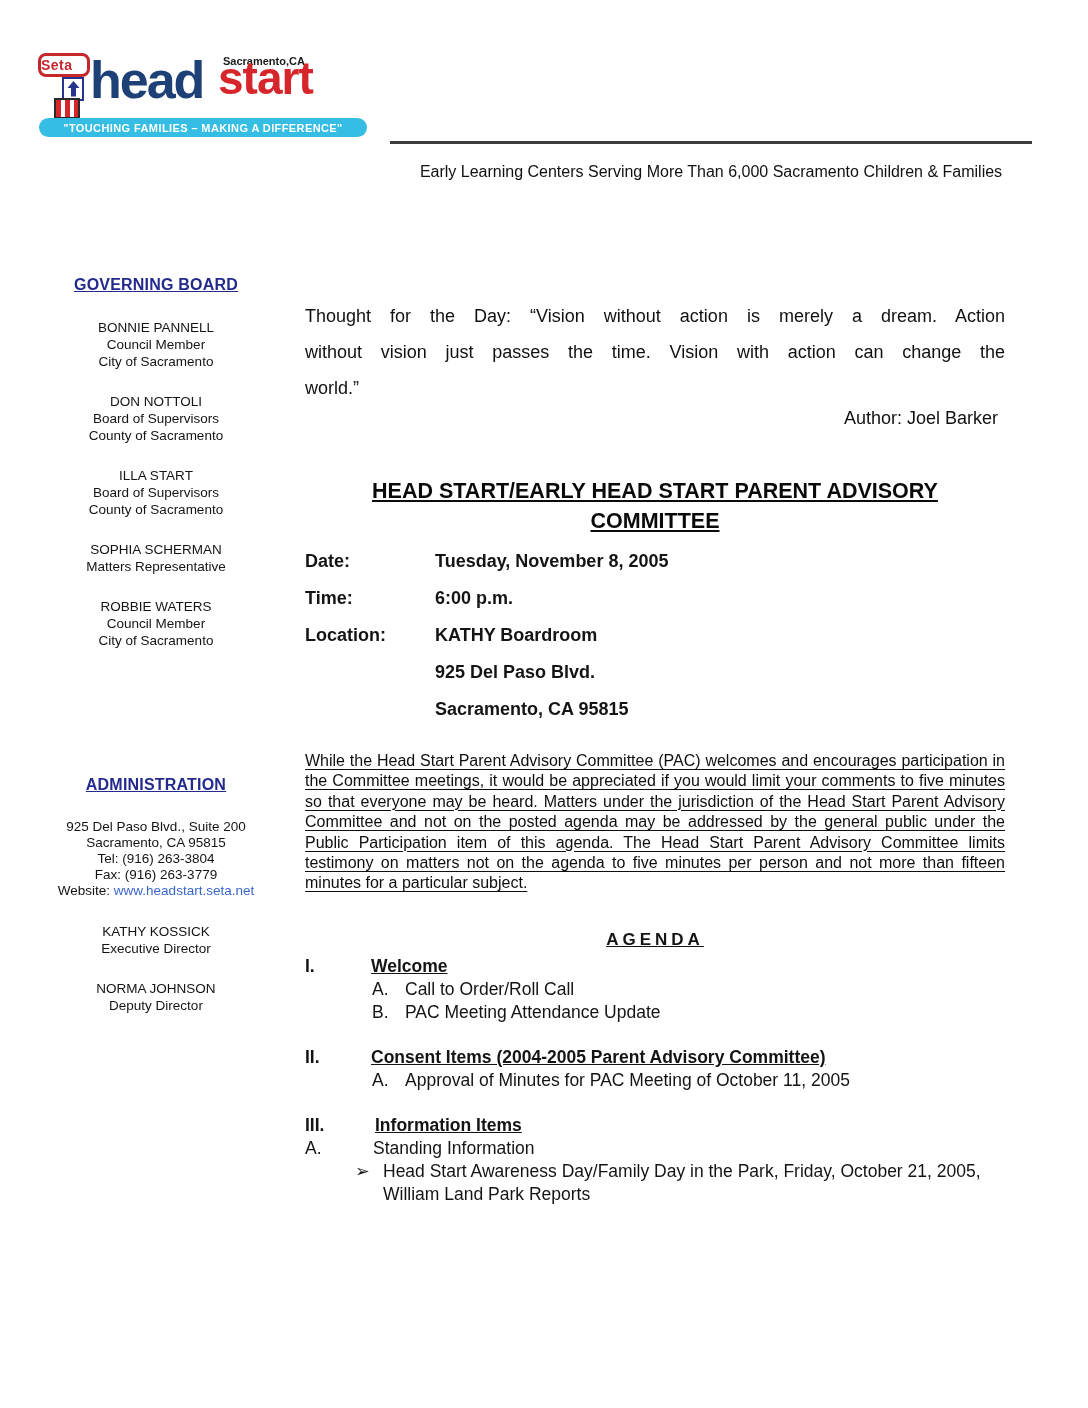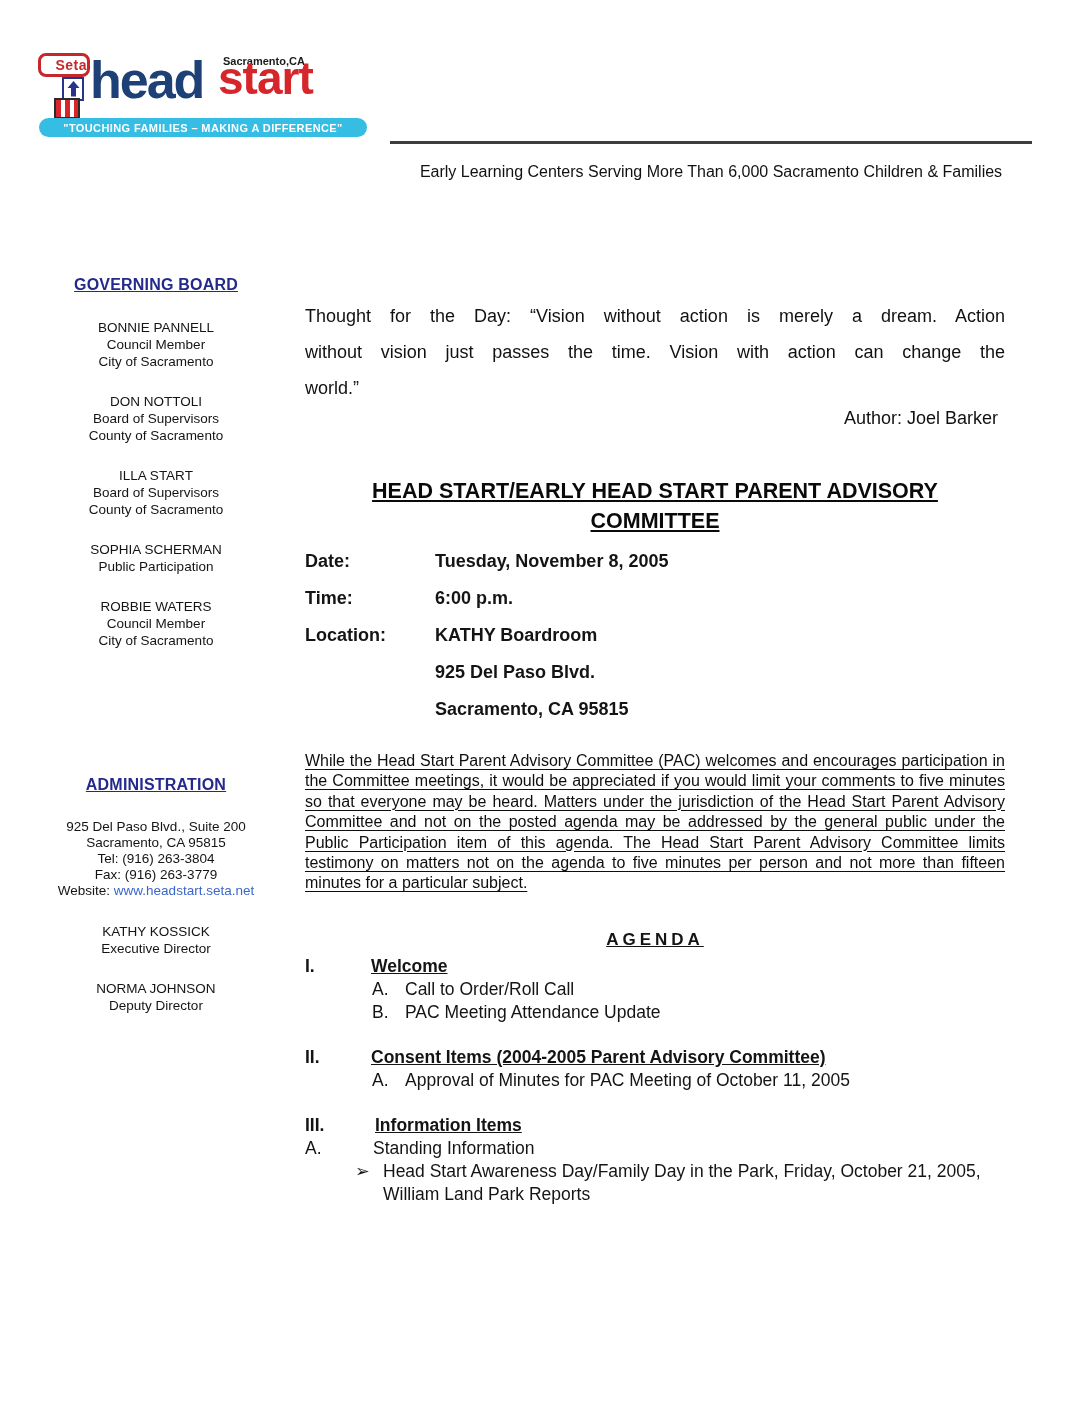--- a/index.html
+++ b/index.html
@@ -8,21 +8,21 @@
     width: 1088px; height: 1408px; position: relative;
     font-family: "Liberation Sans", "DejaVu Sans", sans-serif;
     color: #141414;
   }
 
   
   .logo { position: absolute; left: 35px; top: 48px; width: 335px; height: 95px; }
   .seta-badge {
     position: absolute; left: 3px; top: 5px; width: 52px; height: 24px;
     border: 3px solid #c5272d; border-radius: 8px;
-    display: flex; align-items: center; justify-content: flex-end;
+    display: flex; align-items: center; justify-content: flex-start;
   }
   .seta-badge span { color: #c5272d; font-weight: bold; font-size: 14px; letter-spacing: 0.5px; }
   .cube-top {
     position: absolute; left: 27px; top: 29px; width: 22px; height: 24px;
     background: #ffffff; border: 2px solid #27348b; z-index: 1;
     display: flex; align-items: center; justify-content: center;
   }
   .cube-bottom {
     position: absolute; left: 19px; top: 50px; width: 26px; height: 21px;
     background: repeating-linear-gradient(90deg, #d6252b 0 5px, #ffffff 5px 9px);
@@ -141,21 +141,21 @@
     <div>Board of Supervisors</div>
     <div>County of Sacramento</div>
   </div>
   <div class="member">
     <div>ILLA START</div>
     <div>Board of Supervisors</div>
     <div>County of Sacramento</div>
   </div>
   <div class="member">
     <div>SOPHIA SCHERMAN</div>
-    <div>Public Participation</div>
+    <div>Matters Representative</div>
     <div></div>
   </div>
   <div class="member">
     <div>ROBBIE WATERS</div>
     <div>Council Member</div>
     <div>City of Sacramento</div>
   </div>
 </div>
 
 <div class="side-section administration">

